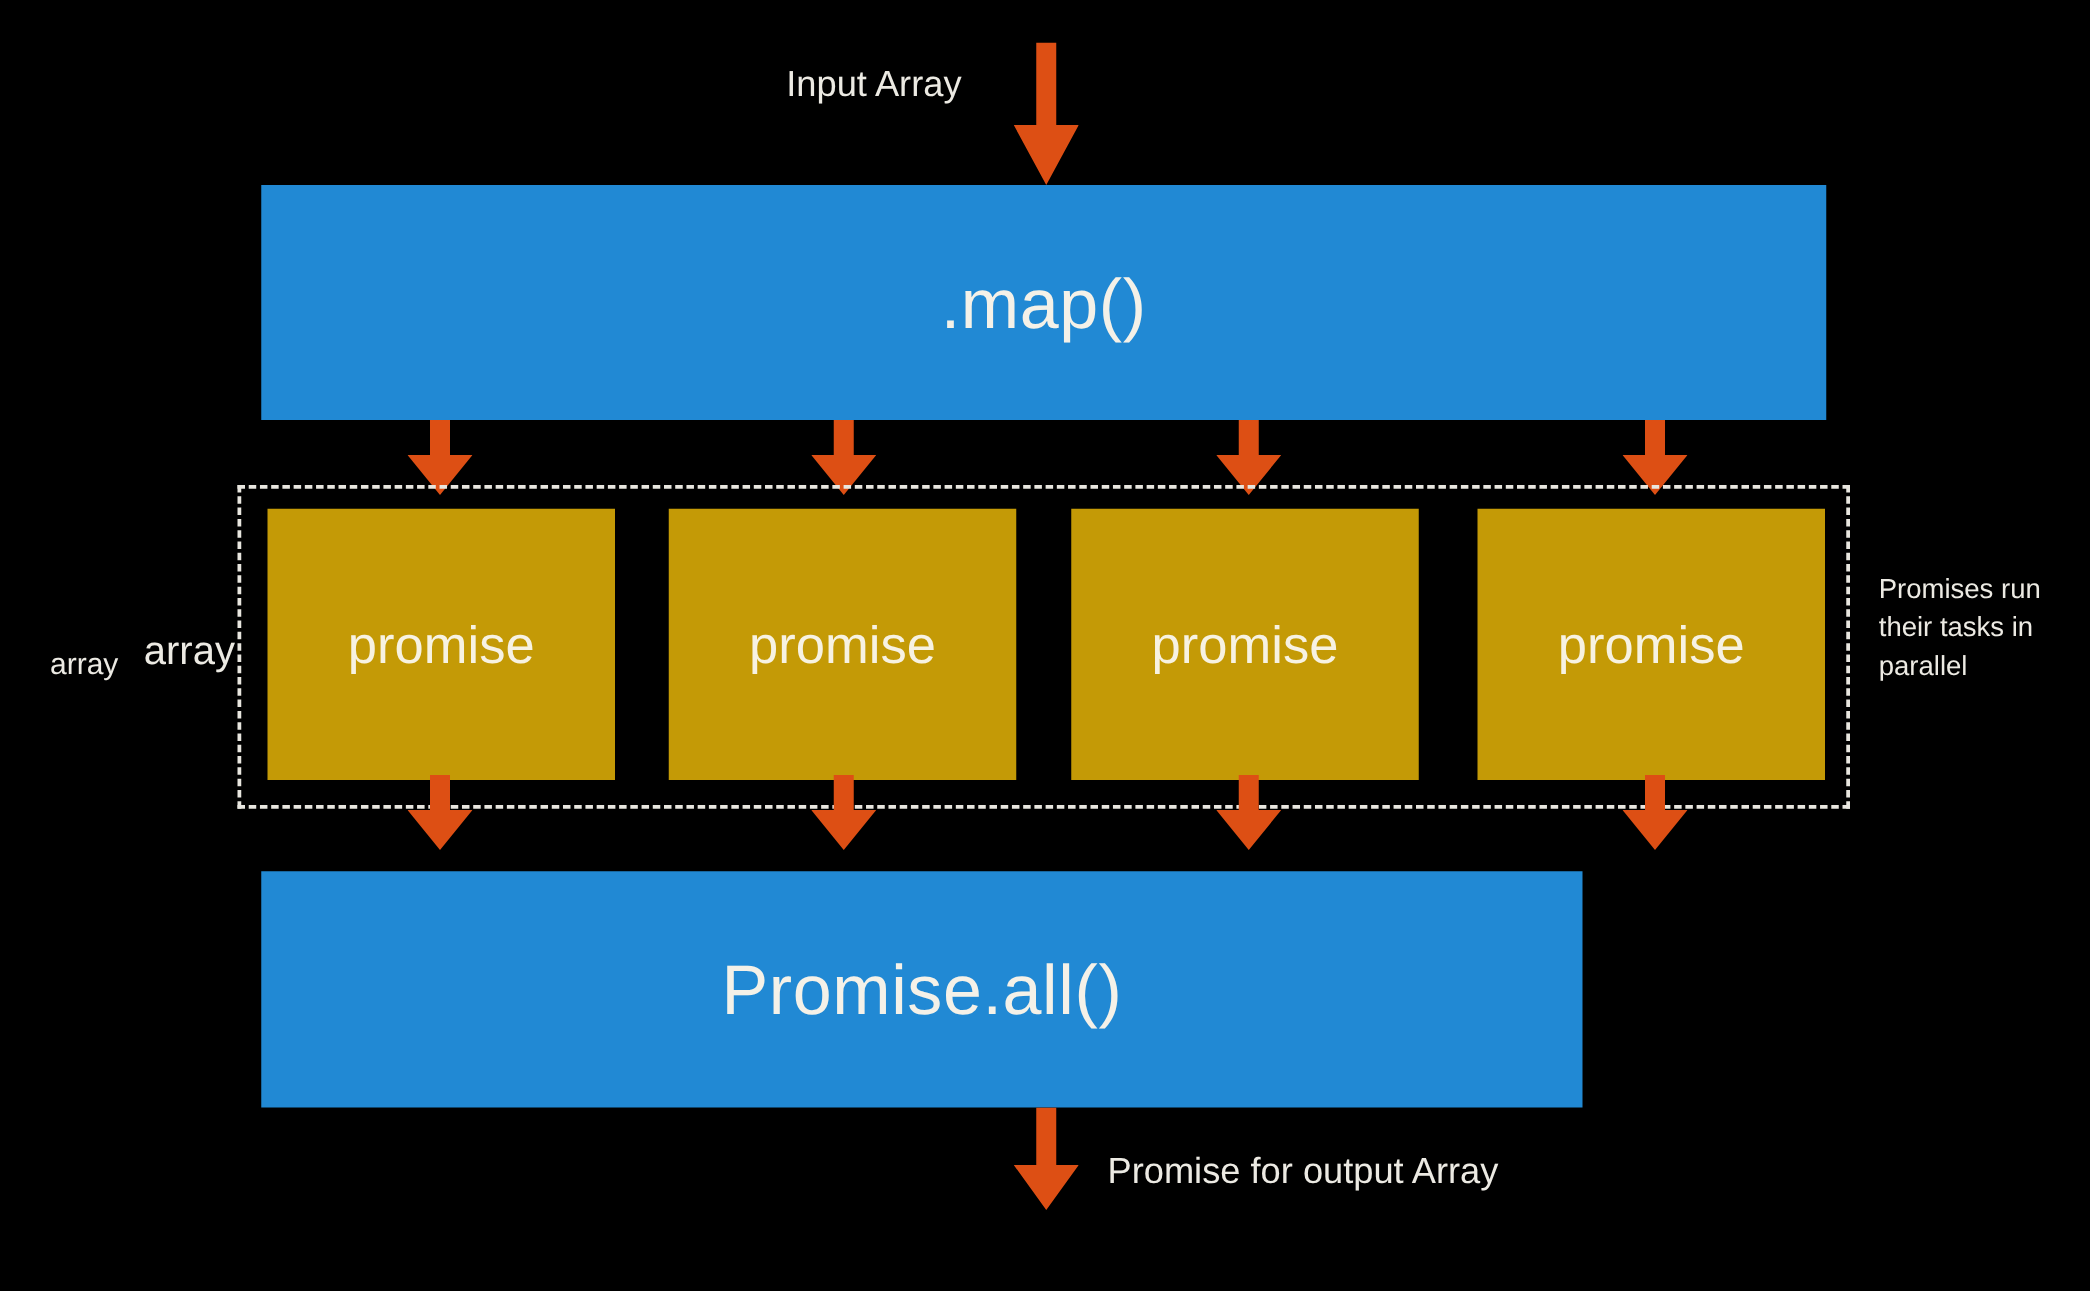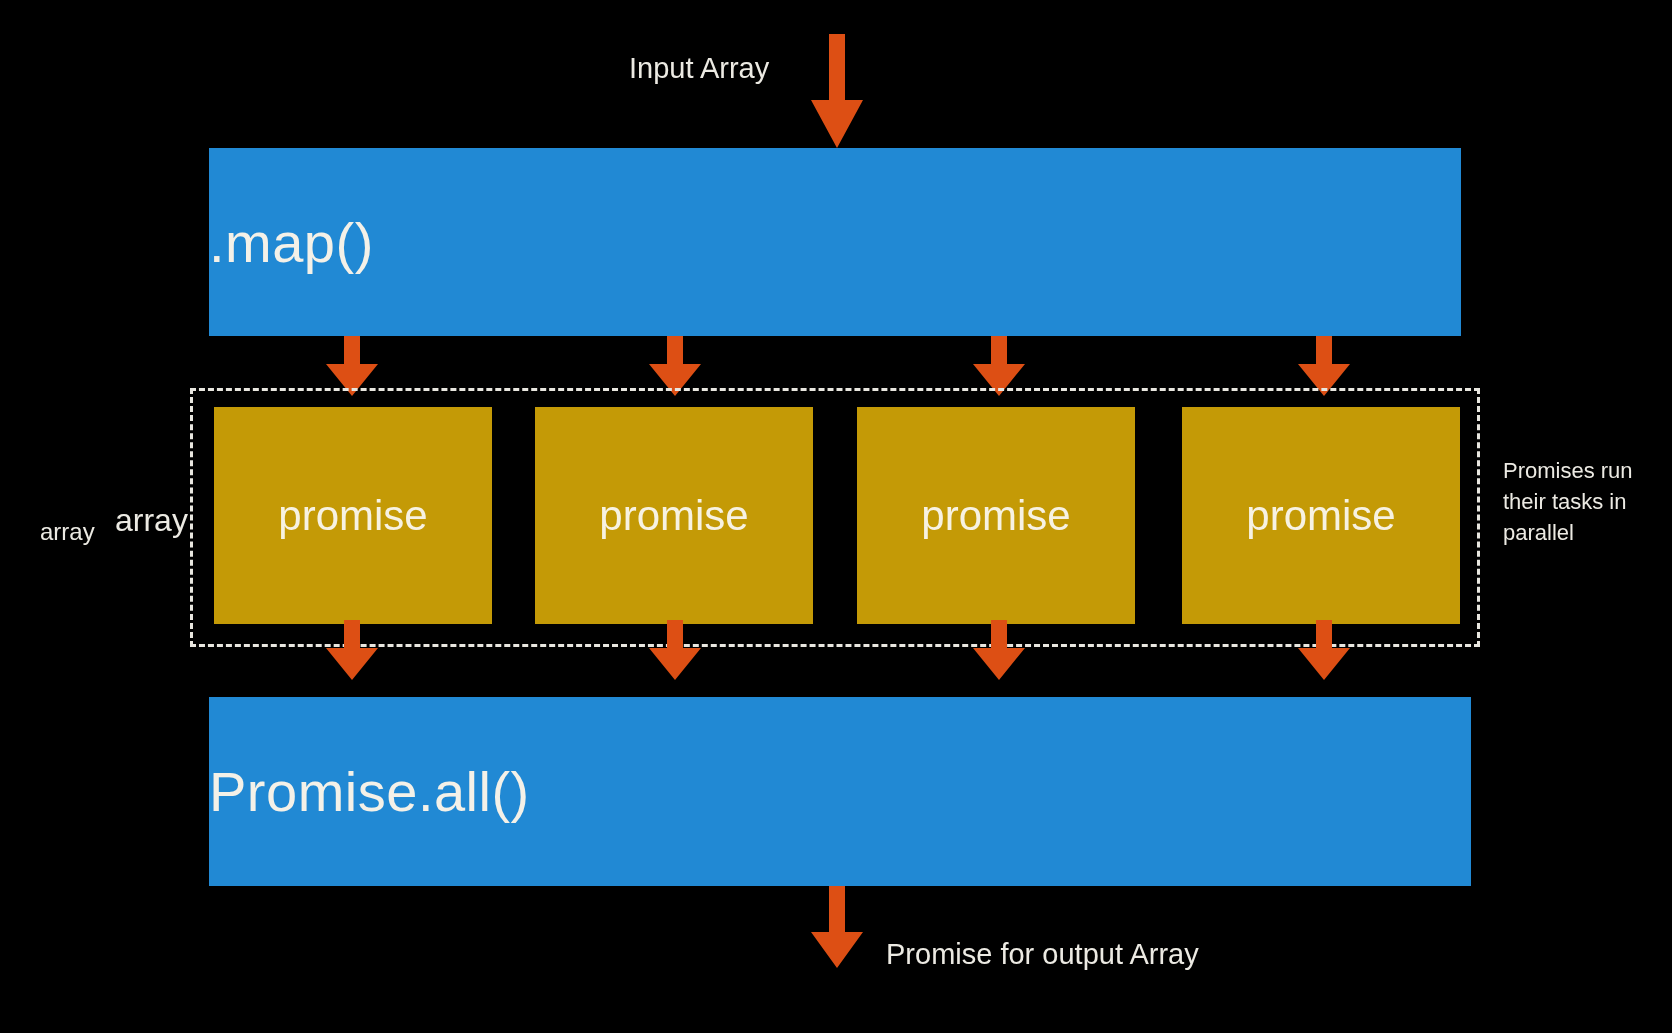--- a/index.html
+++ b/index.html
@@ -17,35 +17,36 @@
     background: #000000;
     overflow: hidden;
   }
 
   
   .blue-box {
     position: absolute;
     background: #2189d4;
     display: flex;
     align-items: center;
+    justify-content: center;
     color: #f4f1e8;
     font-weight: 400;
     letter-spacing: 0.5px;
   }
   #map-box {
     left: 209px;
     top: 148px;
     width: 1252px;
     height: 188px;
     font-size: 56px;
   }
   #promiseall-box {
     left: 209px;
     top: 697px;
-    width: 1262px;
+    width: 1057px;
     height: 189px;
     font-size: 56px;
   }
 
   
   #dashed-region {
     position: absolute;
     left: 190px;
     top: 388px;
     width: 1290px;
@@ -87,21 +88,20 @@
   }
   #label-input-array {
     left: 629px;
     top: 52px;
     font-size: 29px;
   }
   #label-output-array {
     left: 886px;
     top: 921px;
     font-size: 29px;
-    margin-top: 17px;
   }
   #label-tasks {
     left: 40px;
     top: 518px;
     font-size: 24px;
   }
   #label-array {
     left: 115px;
     top: 502px;
     font-size: 32px;

